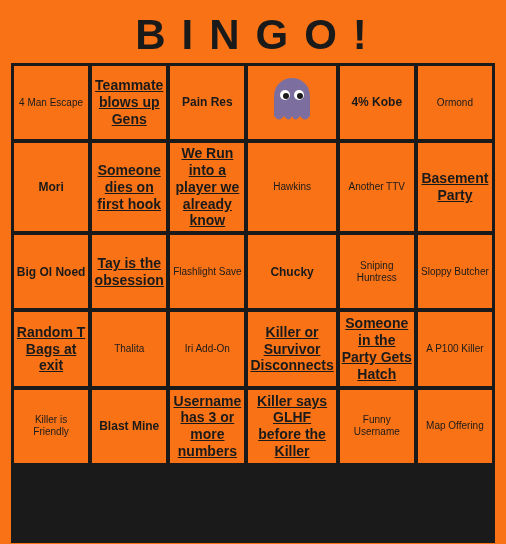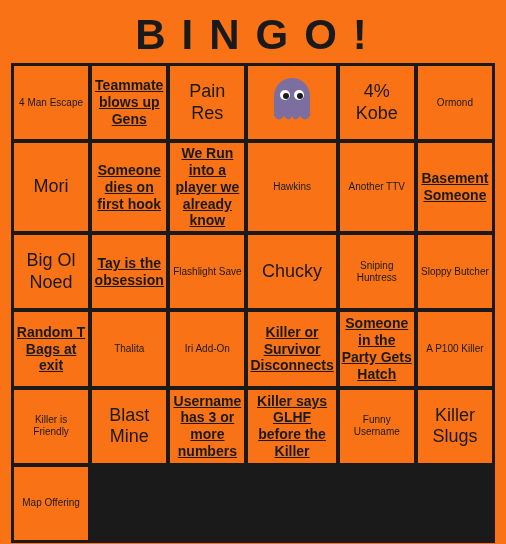--- a/index.html
+++ b/index.html
@@ -49,22 +49,22 @@
       align-items: center;
       text-align: center;
       font-size: 11px;
       font-weight: bold;
       color: #1a1a1a;
       padding: 2px;
       line-height: 1.2;
       border: 1px solid #1a1a1a;
     }
     .cell.large-text {
-      font-size: 18px;
-      font-weight: 400;
+      font-size: 12px;
+      font-weight: 700;
     }
     .cell.medium-text {
       font-size: 10px;
       font-weight: 400;
     }
     .cell.small-text {
       font-size: 14px;
       text-decoration: underline;
     }
     .cell.ghost-cell {
@@ -119,21 +119,21 @@
       <div class="cell small-text">
         <span>We Run into a player we already know</span>
       </div>
       <div class="cell medium-text">
         <span>Hawkins</span>
       </div>
       <div class="cell medium-text">
         <span>Another TTV</span>
       </div>
       <div class="cell small-text">
-        <span>Basement Someone</span>
+        <span>Basement Party</span>
       </div>
       <div class="cell large-text">
         <span>Big Ol Noed</span>
       </div>
       <div class="cell small-text">
         <span>Tay is the obsession</span>
       </div>
       <div class="cell medium-text">
         <span>Flashlight Save</span>
       </div>
@@ -172,20 +172,17 @@
       </div>
       <div class="cell small-text">
         <span>Username has 3 or more numbers</span>
       </div>
       <div class="cell small-text">
         <span>Killer says GLHF before the Killer</span>
       </div>
       <div class="cell medium-text">
         <span>Funny Username</span>
       </div>
-      <div class="cell large-text">
-        <span>Killer Slugs</span>
-      </div>
       <div class="cell medium-text">
         <span>Map Offering</span>
       </div>
     </div>
 </div>
 
 </body></html>

